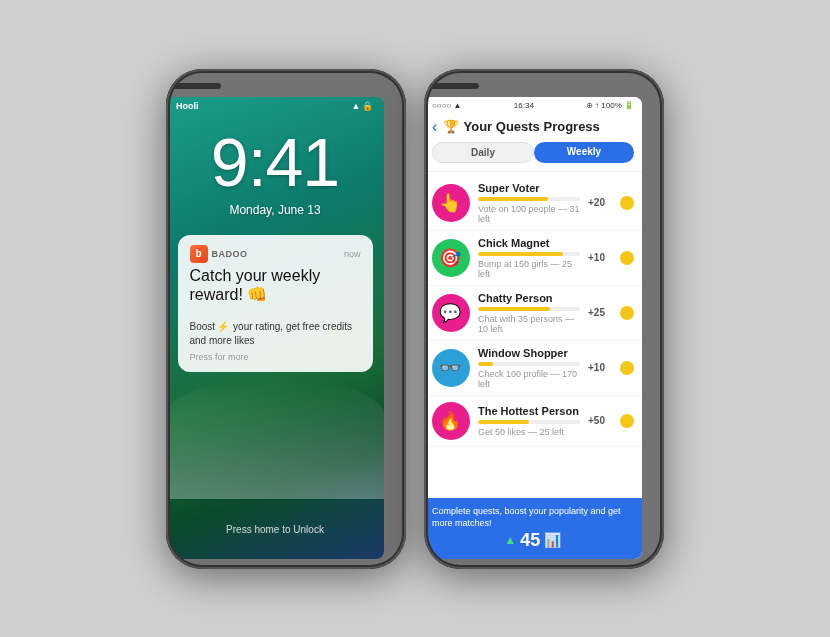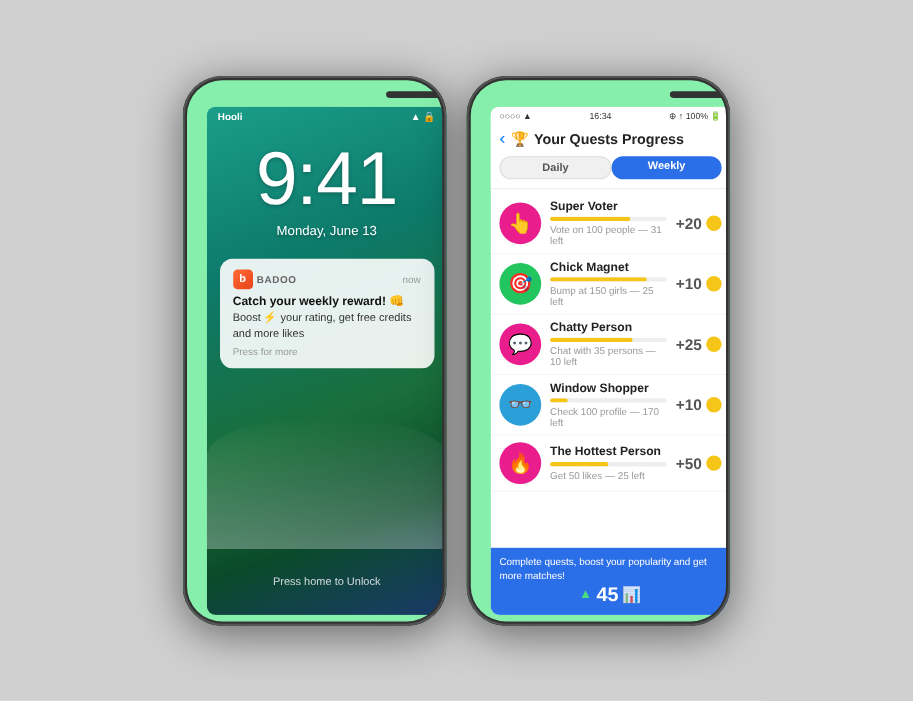--- a/index.html
+++ b/index.html
@@ -22,27 +22,27 @@
       align-items: center;
       justify-content: center;
       gap: 18px;
       padding: 20px;
     }
 
     
     .phone {
       width: 240px;
       height: 500px;
-      background: #86efac;
+      background: #737373;
       border-radius: 36px;
       position: relative;
       box-shadow: 0 8px 40px rgba(0,0,0,0.5), inset 0 0 0 1px #444;
       display: flex;
       flex-direction: column;
-      align-items: flex-end;
+      align-items: flex-start;
       overflow: hidden;
     }
 
     .phone::before {
       content: '';
       position: absolute;
       top: 0; left: 0; right: 0; bottom: 0;
       border-radius: 36px;
       box-shadow: inset 0 0 0 2px #555, inset 0 0 0 4px #333;
       z-index: 10;
@@ -146,24 +146,24 @@
       flex: 1;
       margin-left: 4px;
     }
 
     .notif-time {
       font-size: 9px;
       color: #999;
     }
 
     .notif-title {
-      font-size: 11px;
-      font-weight: 700;
+      font-size: 16px;
+      font-weight: 400;
       color: #111;
-      margin-bottom: 3px;
+      margin-bottom: 16px;
     }
 
     .notif-body {
       font-size: 10px;
       color: #333;
       line-height: 1.4;
     }
 
     .notif-press {
       font-size: 9px;
@@ -312,22 +312,22 @@
     }
 
     .quest-desc {
       font-size: 9px;
       color: #999;
     }
 
     .quest-points {
       display: flex;
       align-items: center;
-      gap: 4px;
-      font-size: 14px;
+      gap: 15px;
+      font-size: 10px;
       font-weight: 700;
       color: #555;
     }
 
     .coin-icon {
       width: 14px;
       height: 14px;
       background: #f5c518;
       border-radius: 50%;
       display: flex;

